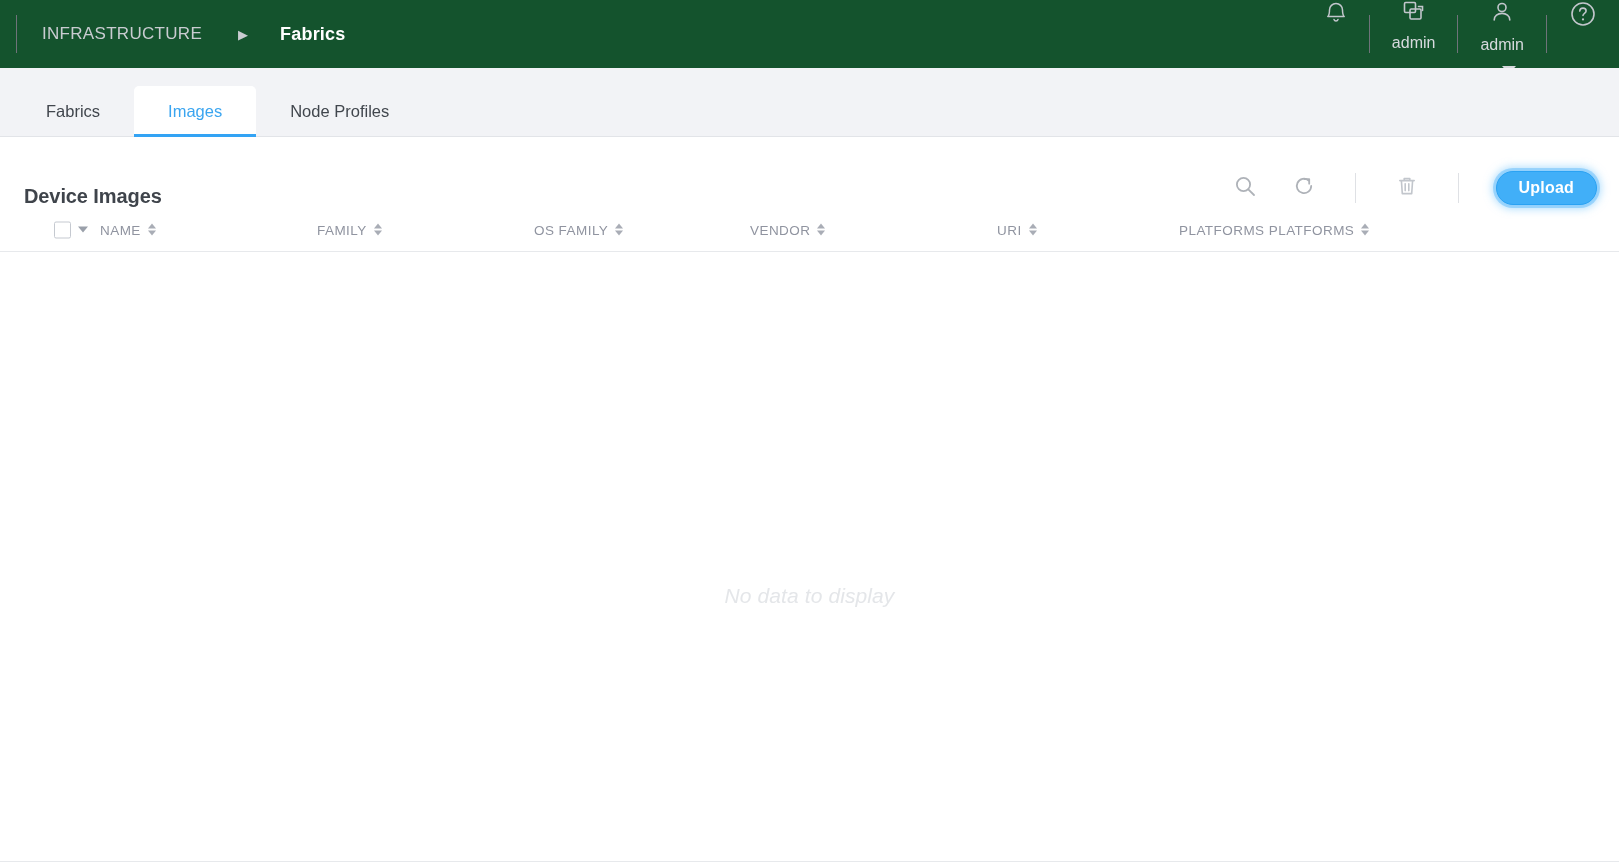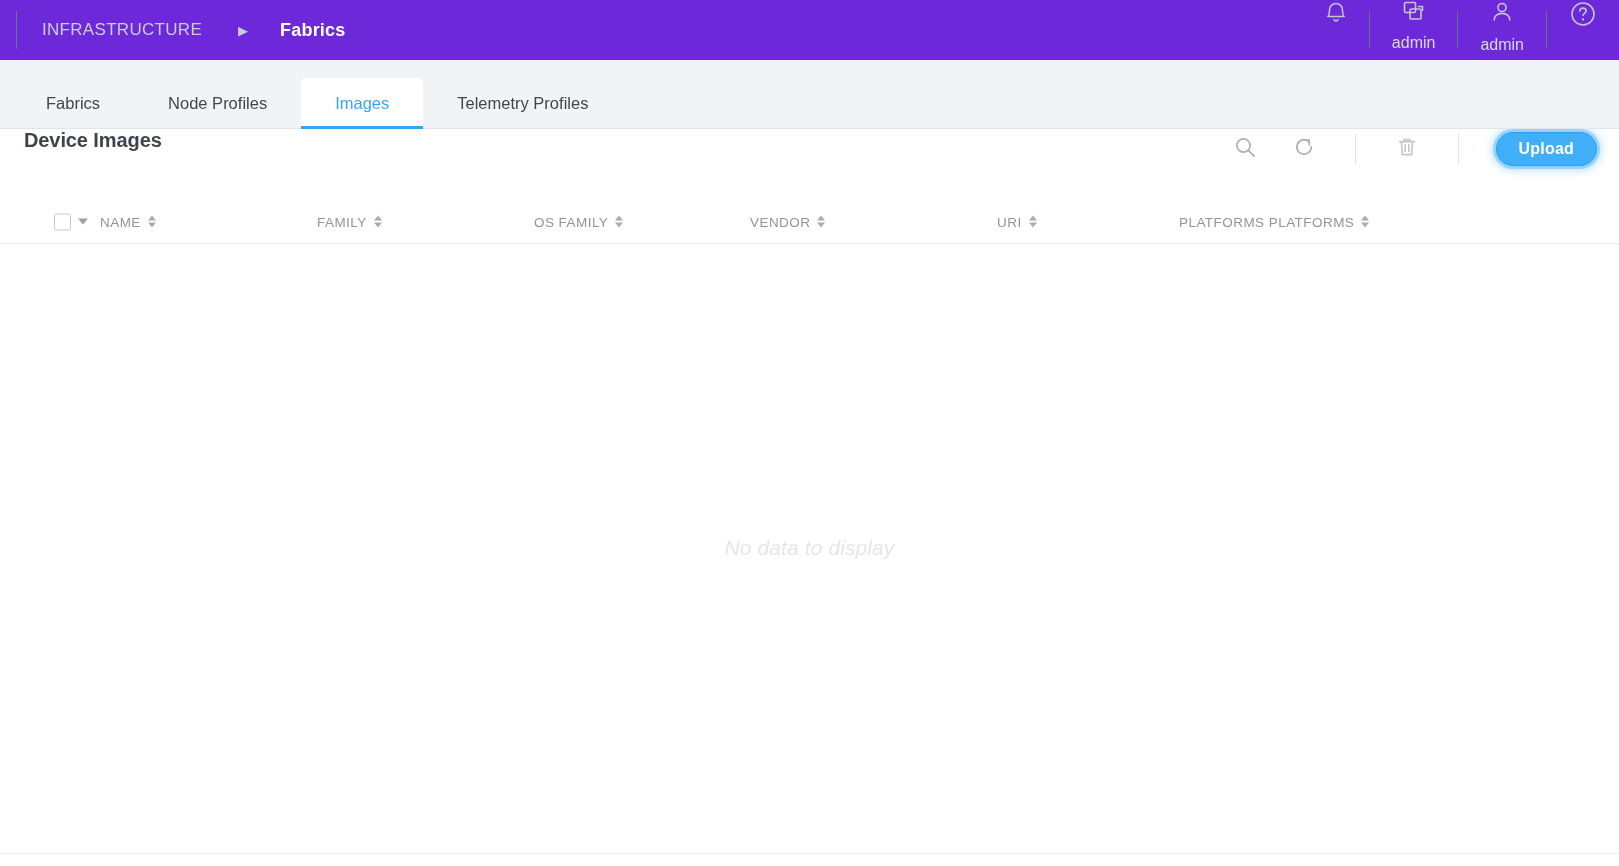--- a/index.html
+++ b/index.html
@@ -8,22 +8,22 @@
     width: 1619px;
     height: 866px;
     overflow: hidden;
     background: #ffffff;
     font-family: "Liberation Sans", sans-serif;
     -webkit-font-smoothing: antialiased;
   }
 
   
   .topbar {
-    height: 60px;
-    background: #6d28d9;
+    height: 68px;
+    background: #14532d;
     display: flex;
     align-items: center;
     justify-content: space-between;
     position: relative;
   }
   .topbar-left {
     display: flex;
     align-items: center;
     height: 100%;
     padding-left: 16px;
@@ -122,21 +122,21 @@
   .page {
     height: 797px;
     display: flex;
     flex-direction: column;
     background: #ffffff;
   }
 
   .panel-head {
     height: 71px;
     display: flex;
-    align-items: flex-start;
+    align-items: flex-end;
     justify-content: space-between;
     padding: 0 22px 0 24px;
   }
   .panel-title {
     font-size: 20px;
     font-weight: 700;
     color: #3f444b;
     letter-spacing: -0.1px;
   }
   .toolbar {
@@ -169,21 +169,21 @@
     font-weight: 700;
     display: flex;
     align-items: center;
     justify-content: center;
     border: 1px solid #2aa2f3;
     box-shadow: 0 0 0 3px rgba(90,185,250,0.45), 0 0 9px 4px rgba(110,195,252,0.55);
     letter-spacing: 0.2px;
   }
 
   
-  .table-wrap { flex: 1; display: flex; flex-direction: column; min-height: 0; }
+  .table-wrap { flex: 1; display: flex; flex-direction: column; min-height: 0; gap: 40px; }
 
   .thead {
     height: 44px;
     display: flex;
     align-items: center;
     border-bottom: 1px solid #e7e9ec;
     position: relative;
     padding-left: 0;
   }
   .th {
@@ -317,23 +317,22 @@
           <path d="M10.8 11.1c0-1.8 1.5-3 3.2-3s3.1 1.1 3.1 2.8c0 2.4-3.1 2.4-3.1 4.6" stroke-linecap="round"></path>
           <circle cx="14" cy="19.4" r="1.1" fill="#c2c6cc" stroke="none"></circle>
         </svg>
       </span>
     </div>
   </div>
 </div>
 
 <div class="tabstrip">
   <div class="tab">Fabrics</div>
+  <div class="tab active">Images</div>
   <div class="tab">Node Profiles</div>
-  <div class="tab active">Images</div>
-  <div class="tab">Telemetry Profiles</div>
 </div>
 
 <div class="page">
 
   <div class="panel-head">
     <div class="panel-title">Device Images</div>
 
     <div class="toolbar">
       <div class="tool-btn">
         <span>

